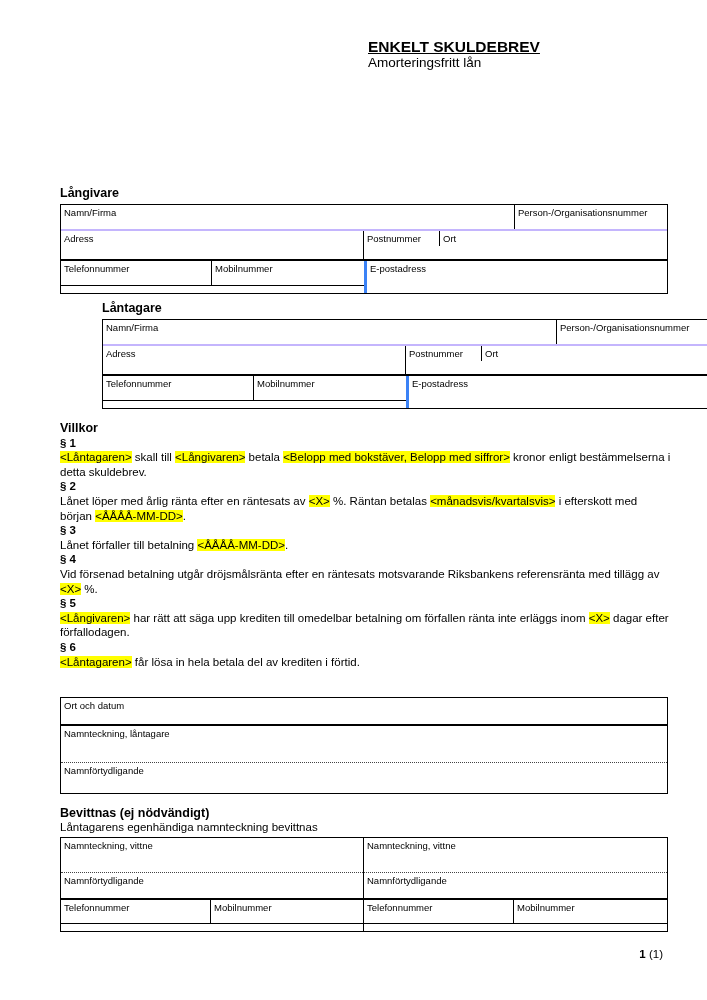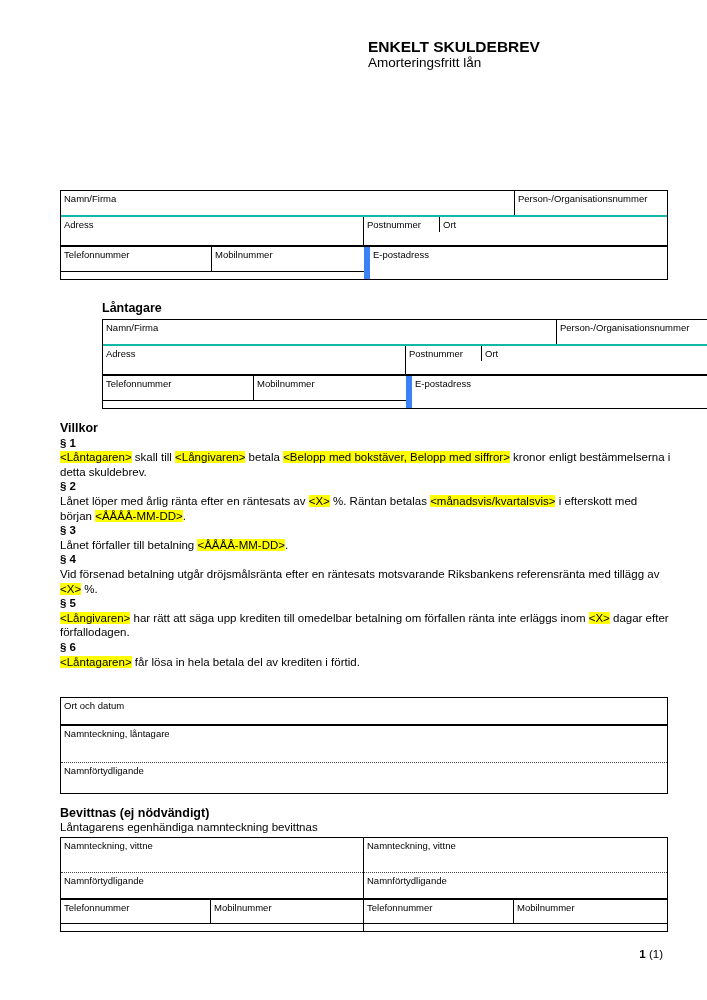--- a/index.html
+++ b/index.html
@@ -4,43 +4,43 @@
 <style>
   html,body { margin:0; padding:0; }
   body {
     width:707px; height:1000px; position:relative;
     background:#ffffff; color:#000000;
     font-family:"Liberation Sans","DejaVu Sans",sans-serif;
     -webkit-font-smoothing:antialiased;
   }
   .abs { position:absolute; }
   
-  .doc-title { font-size:15.5px; font-weight:bold; line-height:17px; }
+  .doc-title { font-size:15.5px; font-weight:bold; line-height:17px;text-decoration:underline; }
   .doc-subtitle { font-size:13.5px; line-height:16px; }
   
   .sec-heading { font-weight:bold; font-size:12.5px; line-height:14px; }
   .sub-heading { font-size:11.5px; line-height:14.6px; }
   
   .label { font-size:9.5px; line-height:11px; padding:2px 0 0 3px; white-space:nowrap; overflow:hidden; }
   
   .ptable { width:608px; border:1px solid #000; box-sizing:border-box; margin-top:4px; }
   .prow { display:flex; box-sizing:border-box; }
-  .prow-1 { height:26px; border-bottom:2px solid #14b8a6; }
+  .prow-1 { height:26px; border-bottom:2px solid #c4b5fd; }
   .prow-2 { height:30px; border-bottom:2px solid #000; }
   .prow-3 { height:32px; align-items:flex-start; }
   .pcell { box-sizing:border-box; overflow:hidden; }
   .c-namn   { width:454px; border-right:1px solid #000; height:100%; }
   .c-person { flex:1; height:100%; }
   .c-adress { width:303px; border-right:1px solid #000; height:100%; }
   .c-postnr { width:76px; position:relative; height:100%; }
   .c-postnr::after { content:""; position:absolute; top:0; right:0; width:0; height:15px; border-right:1px solid #000; }
   .c-ort    { flex:1; height:100%; }
   .c-tel    { width:151px; height:25px; border-right:1px solid #000; border-bottom:1px solid #000; }
   .c-mob    { width:152px; height:25px; border-bottom:1px solid #000; }
-  .c-epost  { flex:1; align-self:stretch; border-left:6px solid #3b82f6; }
+  .c-epost  { flex:1; align-self:stretch; border-left:3px solid #3b82f6; }
   
   .villkor { width:612px; font-size:11.5px; line-height:14.6px; }
   .p-label { font-weight:bold; }
   .hl { background:var(--hl,#ffff00); }
   
   .stable { width:608px; border:1px solid #000; box-sizing:border-box; margin-top:20px; }
   .srow { box-sizing:border-box; }
   .srow-1 { height:28px; border-bottom:2px solid #000; }
   .srow-2 { height:37px; border-bottom:1px dotted #444; }
   .srow-3 { height:30px; }
@@ -62,20 +62,21 @@
 <body style="--hl: #ffff00;">
 
 <div>
 
   <div class="abs" style="left:368px; top:38px;">
     <div class="doc-title">ENKELT SKULDEBREV</div>
     <div class="doc-subtitle">Amorteringsfritt lån</div>
   </div>
 
   <div class="abs" style="left:60px; top:186px;">
+    <div class="sec-heading">Långivare</div>
     <div class="ptable">
       <div class="prow prow-1">
         <div class="pcell c-namn">
             <div class="label">Namn/Firma</div>
           </div>
         <div class="pcell c-person">
             <div class="label">Person-/Organisationsnummer</div>
           </div>
       </div>
       <div class="prow prow-2">

